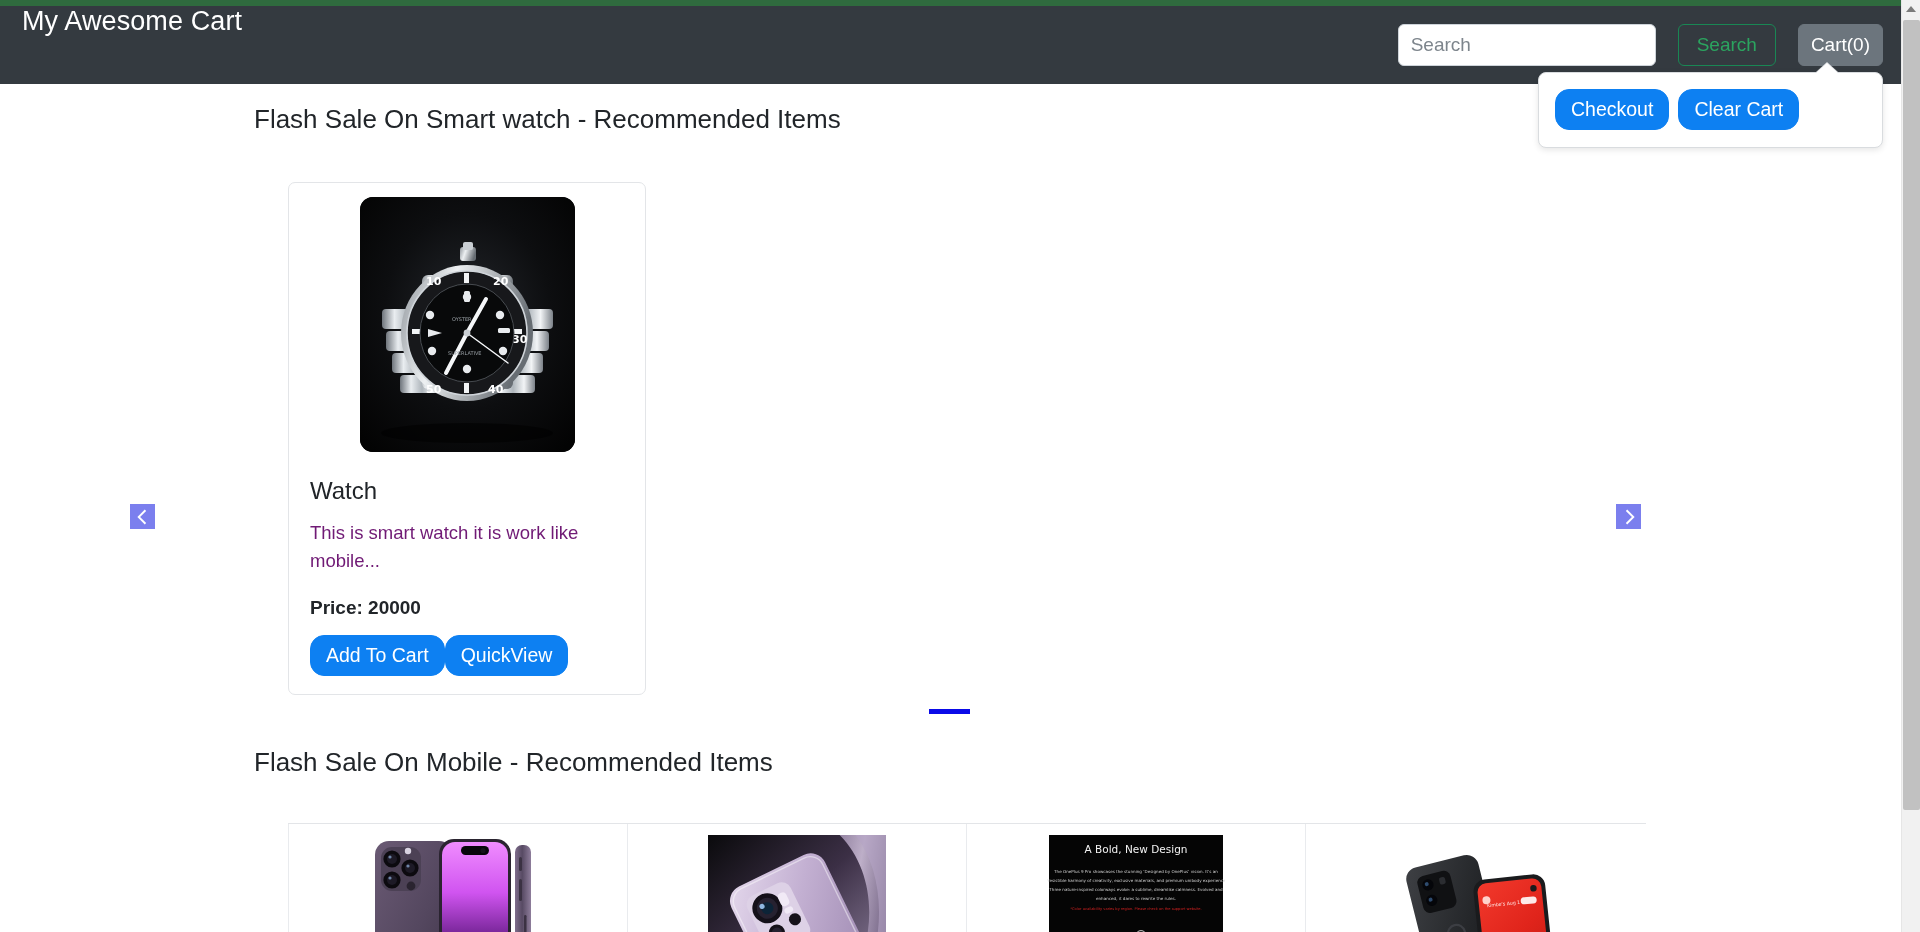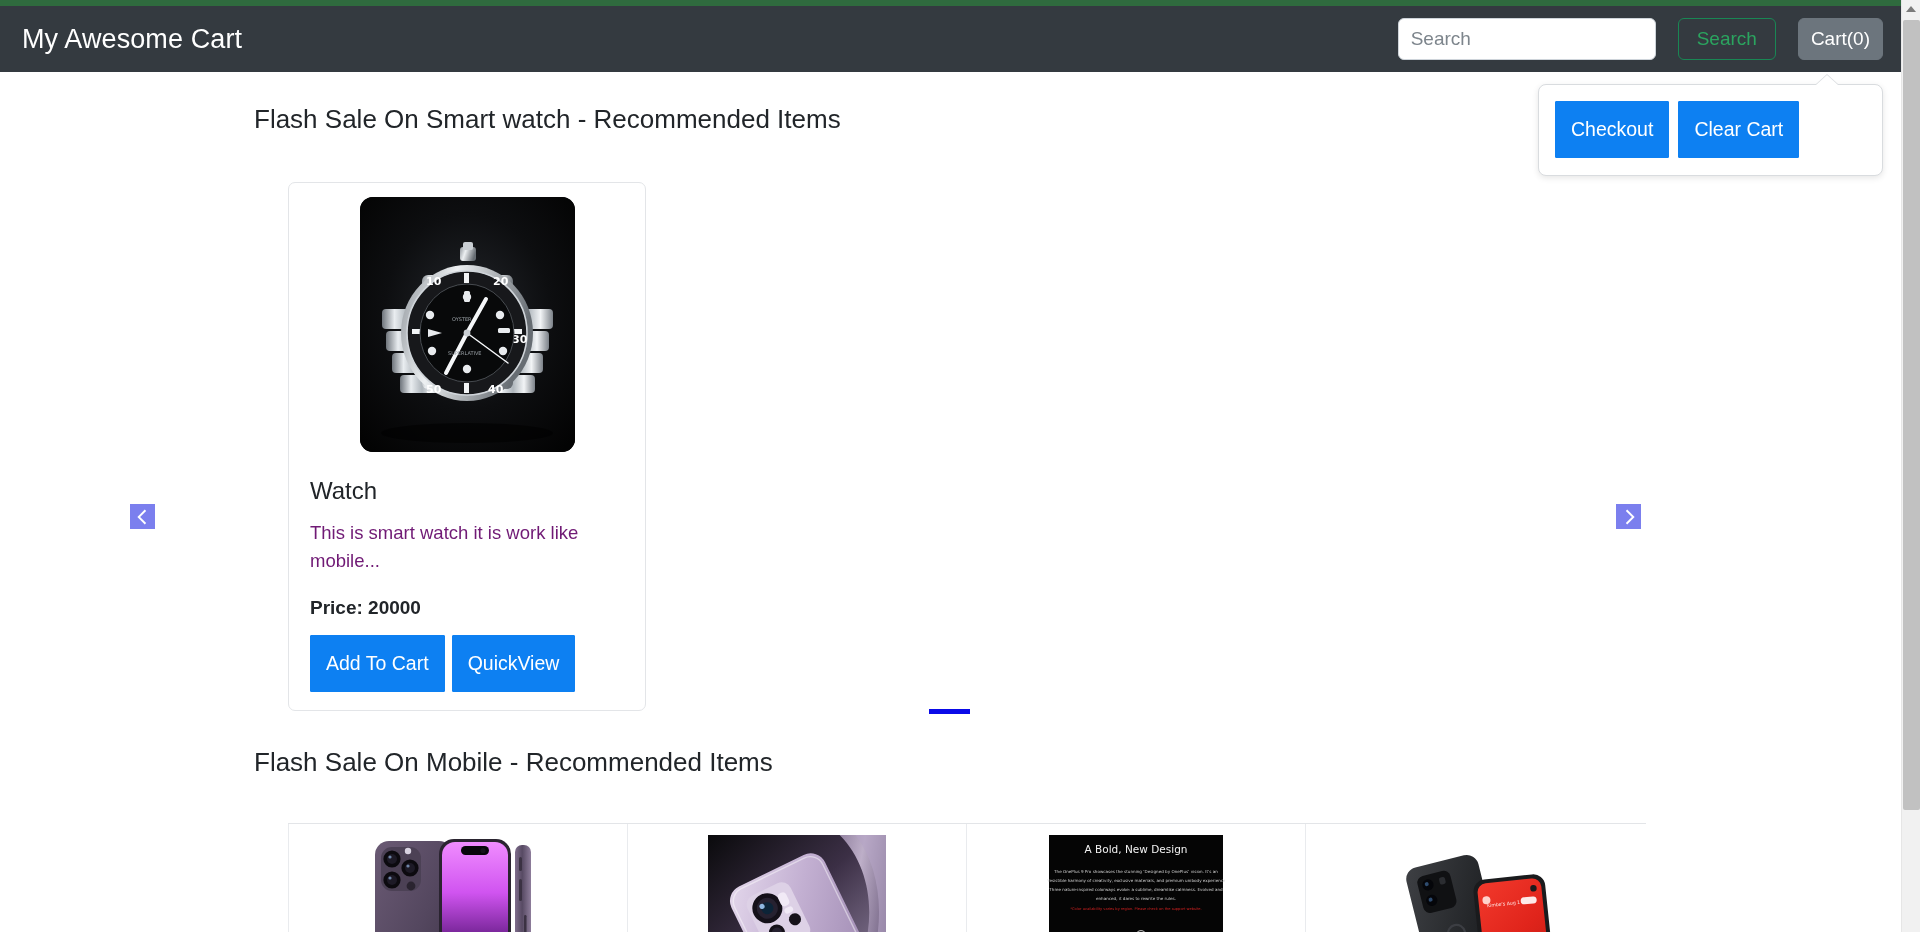--- a/index.html
+++ b/index.html
@@ -59,24 +59,23 @@
     position: absolute;
     left: 0; top: 0;
     width: 1901px; height: 6px;
     background: #2f6b3e;
   }
 
   
   .navbar {
     position: absolute;
     left: 0; top: 6px;
-    width: 1901px; height: 66px;
+    width: 1901px; height: 78px;
     background: #343a40;
     display: flex;
-    align-items: center;
     padding: 0 18px 0 22px;
   }
   .brand {
     color: #ffffff;
     font-size: 27px;
     font-weight: 400;
     letter-spacing: 0.1px;
     margin-right: 30px;
     white-space: nowrap;
   }
@@ -165,23 +164,23 @@
     line-height: 1.24;
     color: #212529;
     font-weight: 400;
     margin: 0 0 12px 0;
   }
   .cart-popover-actions { display: flex; gap: 9px; }
   .btn-primary {
     background: #0d80f2;
     border: 1px solid #0d80f2;
     color: #ffffff;
-    border-radius: 1px;
+    border-radius: 14px;
     font-size: 19.5px;
-    padding: 16px 15px;
+    padding: 8px 15px;
     cursor: pointer;
     font-family: "Liberation Sans", sans-serif;
     white-space: nowrap;
   }
 
   
   .content {
     position: absolute;
     left: 0; top: 72px;
     width: 1901px;
@@ -247,21 +246,21 @@
     line-height: 1.52;
     margin: 14px 7px 0 7px;
   }
   .product-price {
     font-size: 19px;
     color: #212529;
     font-weight: 700;
     margin: 22px 0 0 7px;
   }
   .product-actions {
-    display: flex; gap: 7px;
+    display: flex; 
     margin: 16px 0 4px 7px;
   }
 
   
   .carousel-indicator {
     position: absolute;
     left: 929px; top: 637px;
     width: 41px; height: 5px;
     background: #0a0ae8;
   }

